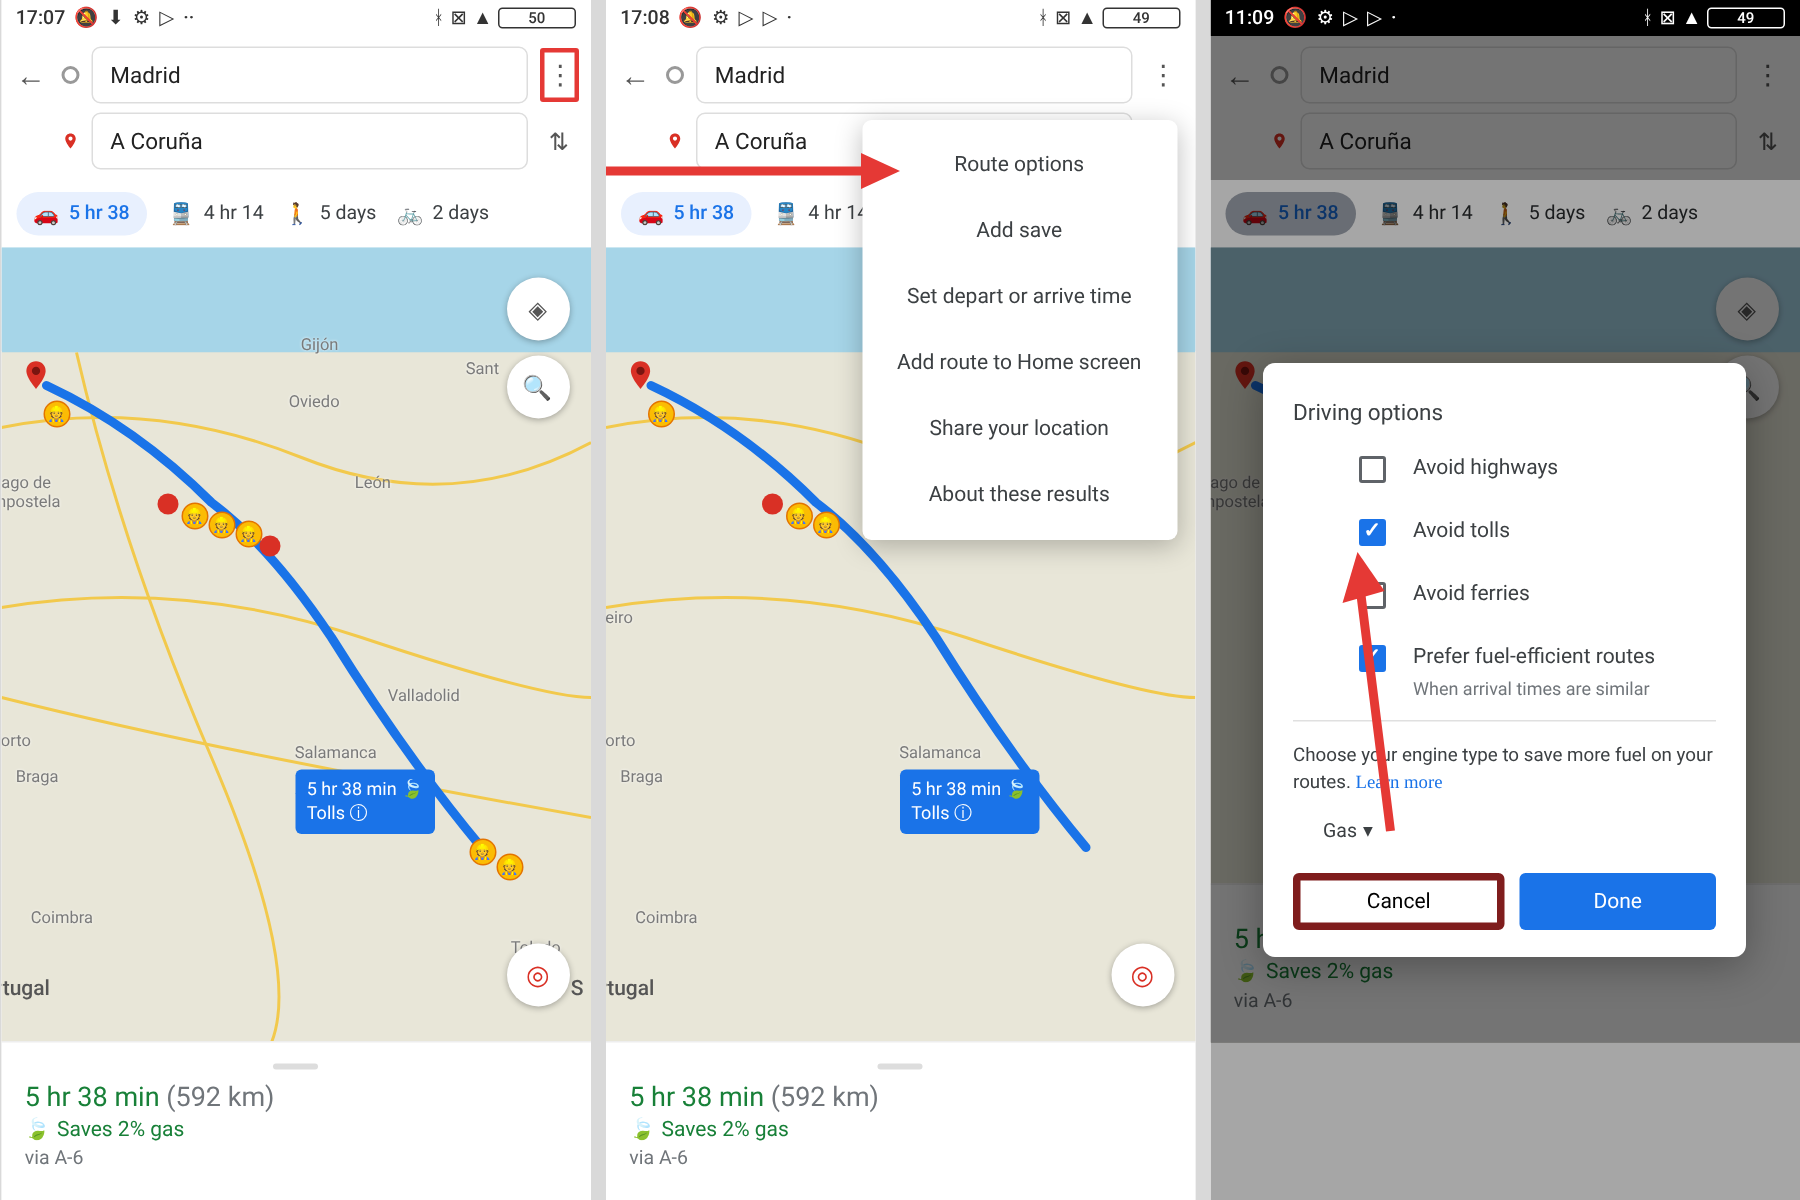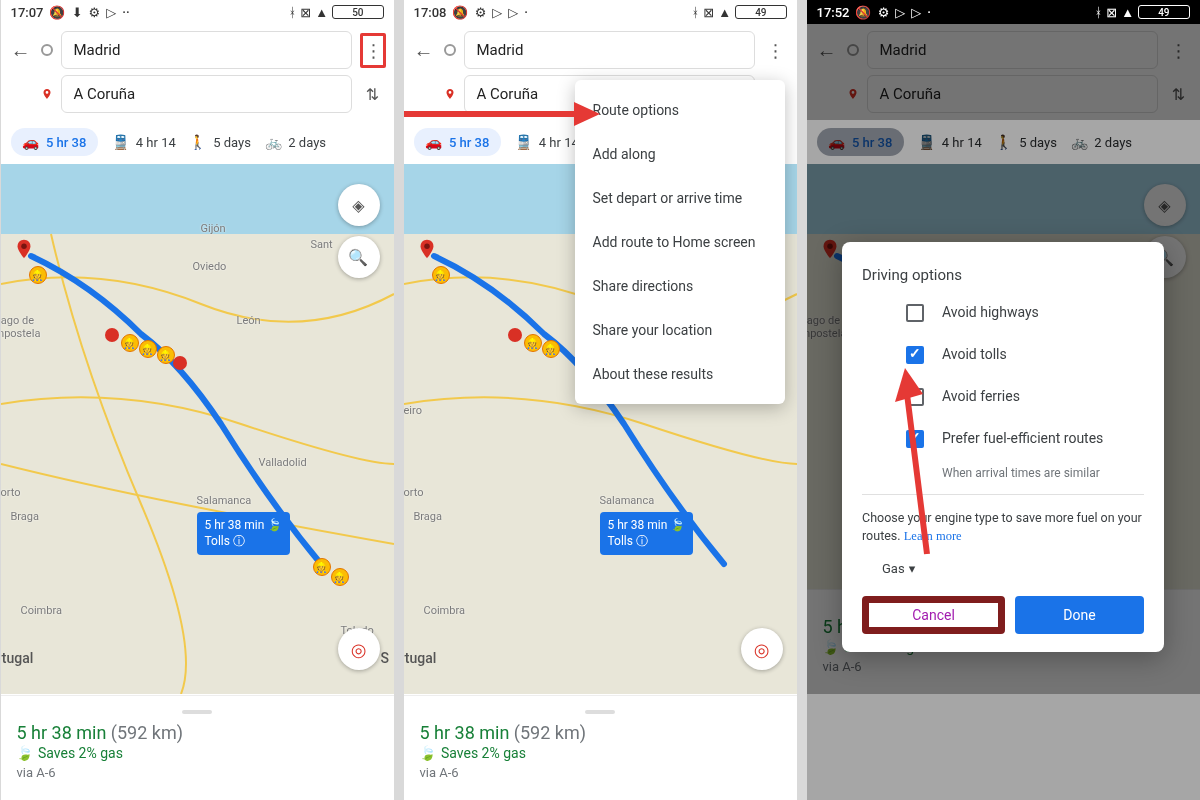--- a/index.html
+++ b/index.html
@@ -50,39 +50,39 @@
   .rt-line1 .green { color:#188038; font-weight:400;}
   .rt-line1 .dist { color:#70757a; font-weight:400;}
   .rt-line2 { font-size:14px; color:#188038; display:flex; align-items:center; gap:4px; margin-top:2px;}
   .leaf-icon { color:#188038;}
   .rt-line3 { font-size:13px; color:#70757a; margin-top:4px;}
 
   .red-arrow { position:absolute; z-index:200;}
   
   
   .overflow-menu { position:absolute; top:80px; right:12px; width:210px; background:#fff; border-radius:6px; box-shadow:0 4px 18px rgba(0,0,0,.25); padding:8px 0; z-index:150;}
-  .menu-item { padding:14px 18px; font-size:14px; color:#3c4043;}
+  .menu-item { padding:14px 18px; font-size:14px; color:#3c4043;text-align:center;}
 
   
   .scrim { position:absolute; inset:0; background:rgba(0,0,0,.35); z-index:120;}
   .dialog { position:absolute; left:50%; top:218px; transform:translateX(-50%); width:322px; background:#fff; border-radius:8px; box-shadow:0 6px 28px rgba(0,0,0,.3); padding:24px 20px 18px; z-index:140;}
   .dialog-title { font-size:15px; color:#3c4043; margin-bottom:20px;}
   .opt-row { display:flex; align-items:flex-start; gap:18px; margin-bottom:24px;padding-left:44px;}
   .checkbox { width:18px; height:18px; border:2px solid #5f6368; border-radius:2px; flex-shrink:0; position:relative;}
   .checkbox.checked { background:#1a73e8; border-color:#1a73e8;}
   .checkbox.checked::after { content:'✓'; color:#fff; position:absolute; left:1px; top:-3px; font-size:14px; font-weight:bold;}
   .opt-label { font-size:14px; color:#3c4043;}
-  .opt-sub { font-size:12px; color:#70757a; margin-top:20px;}
+  .opt-sub { font-size:12px; color:#70757a; margin-top:6px;}
   .divider { height:1px; background:#e0e0e0; margin:4px 0 14px;}
   .engine-text { font-size:12.5px; color:#3c4043; line-height:1.4;}
   .engine-text .link{ color:#1a73e8;font-family:Liberation Serif, serif;}
   .engine-select { font-size:13px; color:#3c4043; margin:16px 0 20px 20px; display:flex; align-items:center; gap:4px;}
   .dialog-buttons { display:flex; gap:10px; }
   .btn { flex:1; height:38px; border-radius:4px; display:flex; align-items:center; justify-content:center; font-size:14px;}
-  .btn-cancel { border:7px solid #7f1d1d; color:#a21caf; background:#fff;}
+  .btn-cancel { border:5px solid #7f1d1d; color:#000000; background:#fff;}
   .btn-done { background:#1a73e8; color:#fff;}
 
   .dark-status { background:#000; color:#fff;}
   .dark-status .battery-box{ border-color:#fff;}
   .dimmed { filter:brightness(.7);}
 </style>
 </head>
 <body>
 
 <div class="phone">
@@ -281,24 +281,23 @@
       <div>5 hr 38 min 🍃</div>
       <div>Tolls ⓘ</div>
     </div>
     <div class="map-fab fab-locate">
         <span class="inner">◎</span>
       </div>
   </div>
 
   <div class="overflow-menu">
     <div class="menu-item">Route options</div>
-    <div class="menu-item">Add along</div>
+    <div class="menu-item">Add save</div>
     <div class="menu-item">Set depart or arrive time</div>
     <div class="menu-item">Add route to Home screen</div>
-    <div class="menu-item">Share directions</div>
     <div class="menu-item">Share your location</div>
     <div class="menu-item">About these results</div>
   </div>
 
   <svg class="red-arrow" style="left:-10px; top:94px; width:210px; height:40px;">
     <line x1="0" y1="20" x2="180" y2="20" stroke="#e53935" stroke-width="6"></line>
     <polygon points="180,8 206,20 180,32" fill="#e53935"></polygon>
   </svg>
 
   <div class="bottom-sheet">
@@ -308,21 +307,21 @@
         <span class="leaf-icon">🍃</span>
         <span>Saves 2% gas</span>
       </div>
     <div class="rt-line3">via A-6</div>
   </div>
 </div>
 
 <div class="phone">
   <div class="status-bar dark-status">
     <div class="status-left">
-      <span>17:52</span>
+      <span>11:09</span>
       <span class="status-icon">🔕</span>
       <span class="status-icon">⚙</span>
       <span class="status-icon">▷</span>
       <span class="status-icon">▷</span>
       <span class="status-icon">·</span>
     </div>
     <div class="status-right">
       <span class="status-icon">ᚼ</span>
       <span class="status-icon">⊠</span>
       <span class="status-icon">▲</span>

